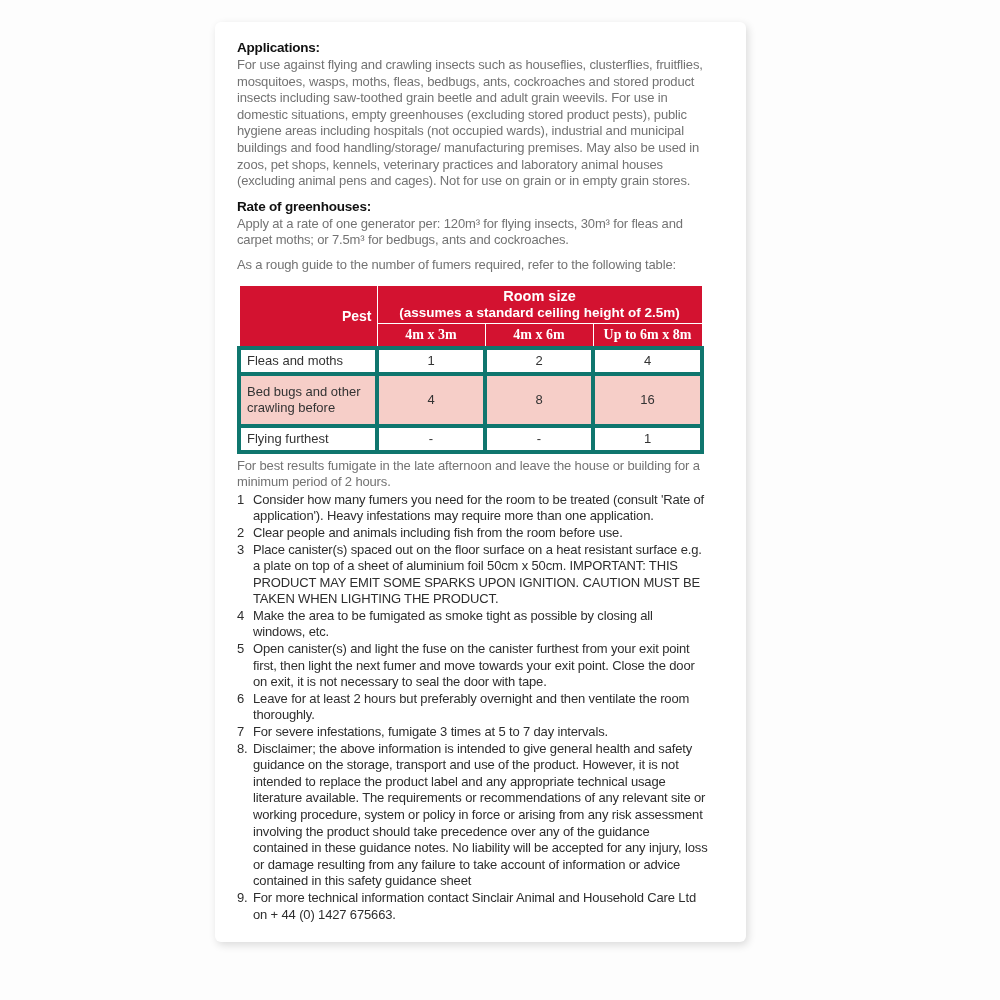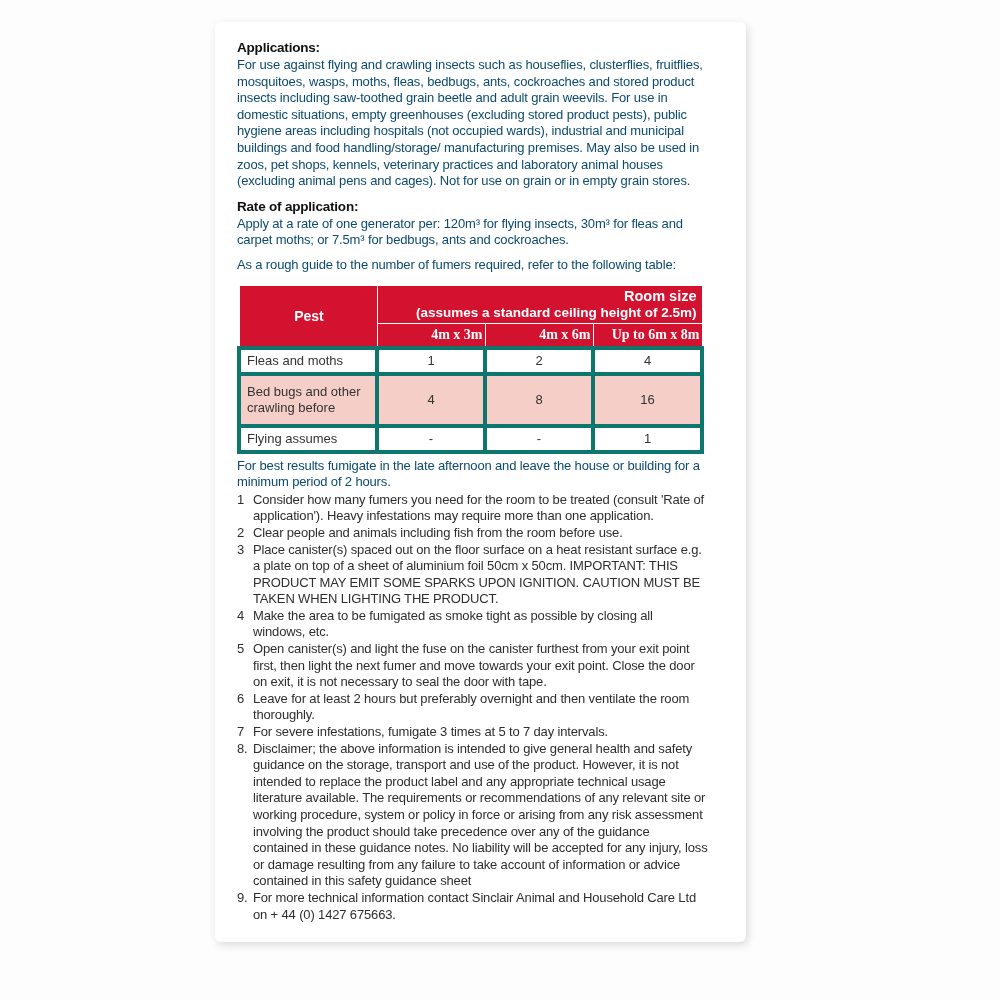--- a/index.html
+++ b/index.html
@@ -31,44 +31,43 @@
     font-weight:bold;
     color:#111;
     margin:0 0 2px 0;
     letter-spacing:-0.2px;
   }
   p{
     font-size:13px;
     line-height:16.6px;
     margin:0;
     letter-spacing:-0.15px;
-    color:#0c4a6e;
+    color:#737373;
   }
   section{margin-bottom:9px;}
   .guide{margin-top:8px;}
   table{
     border-collapse:collapse;
     margin:11px 0 4px 0;
     width:463px;
     table-layout:fixed;
   }
   col.c-pest{width:138px;}
   col.c-v1{width:108px;}
   col.c-v2{width:108px;}
   col.c-v3{width:109px;}
   thead th{
     background:var(--red);
     color:#fff;
     border:1.5px solid #fff;
     font-size:13.5px;
     padding:2px 5px;
-    text-align:right;
   }
   th.pest-head{
-    text-align:center;
+    text-align:right;
     vertical-align:middle;
     font-size:14px;
     padding-left:7px;
   }
   .group-title{font-size:14.5px;line-height:17px;}
   .group-sub{font-size:13.5px;line-height:16px;}
   thead tr.subrow th{font-size:14px;padding:3px 2px;font-family:Liberation Serif, serif;}
   tbody td{
     border:4px solid #0f766e;
     font-size:13px;
@@ -95,21 +94,21 @@
 <body>
 
 <div class="card">
 
   <section>
     <h2>Applications:</h2>
     <p>For use against flying and crawling insects such as houseflies, clusterflies, fruitflies, mosquitoes, wasps, moths, fleas, bedbugs, ants, cockroaches and stored product insects including saw-toothed grain beetle and adult grain weevils. For use in domestic situations, empty greenhouses (excluding stored product pests), public hygiene areas including hospitals (not occupied wards), industrial and municipal buildings and food handling/storage/ manufacturing premises. May also be used in zoos, pet shops, kennels, veterinary practices and laboratory animal houses (excluding animal pens and cages). Not for use on grain or in empty grain stores.</p>
   </section>
 
   <section>
-    <h2>Rate of application:</h2>
+    <h2>Rate of greenhouses:</h2>
     <p>Apply at a rate of one generator per: 120m³ for flying insects, 30m³ for fleas and carpet moths; or 7.5m³ for bedbugs, ants and cockroaches.</p>
     <p class="guide">As a rough guide to the number of fumers required, refer to the following table:</p>
   </section>
 
   <table>
     <colgroup>
       <col class="c-pest">
         <col class="c-v1">
         <col class="c-v2">
         <col class="c-v3">
@@ -135,21 +134,21 @@
         <td>2</td>
         <td>4</td>
       </tr>
       <tr class="highlight tall">
         <td class="pest-cell">Bed bugs and other crawling before</td>
         <td>4</td>
         <td>8</td>
         <td>16</td>
       </tr>
       <tr>
-        <td class="pest-cell">Flying assumes</td>
+        <td class="pest-cell">Flying furthest</td>
         <td>-</td>
         <td>-</td>
         <td>1</td>
       </tr>
     </tbody>
   </table>
 
   <section>
     <p class="dir-intro">For best results fumigate in the late afternoon and leave the house or building for a minimum period of 2 hours.</p>
 

